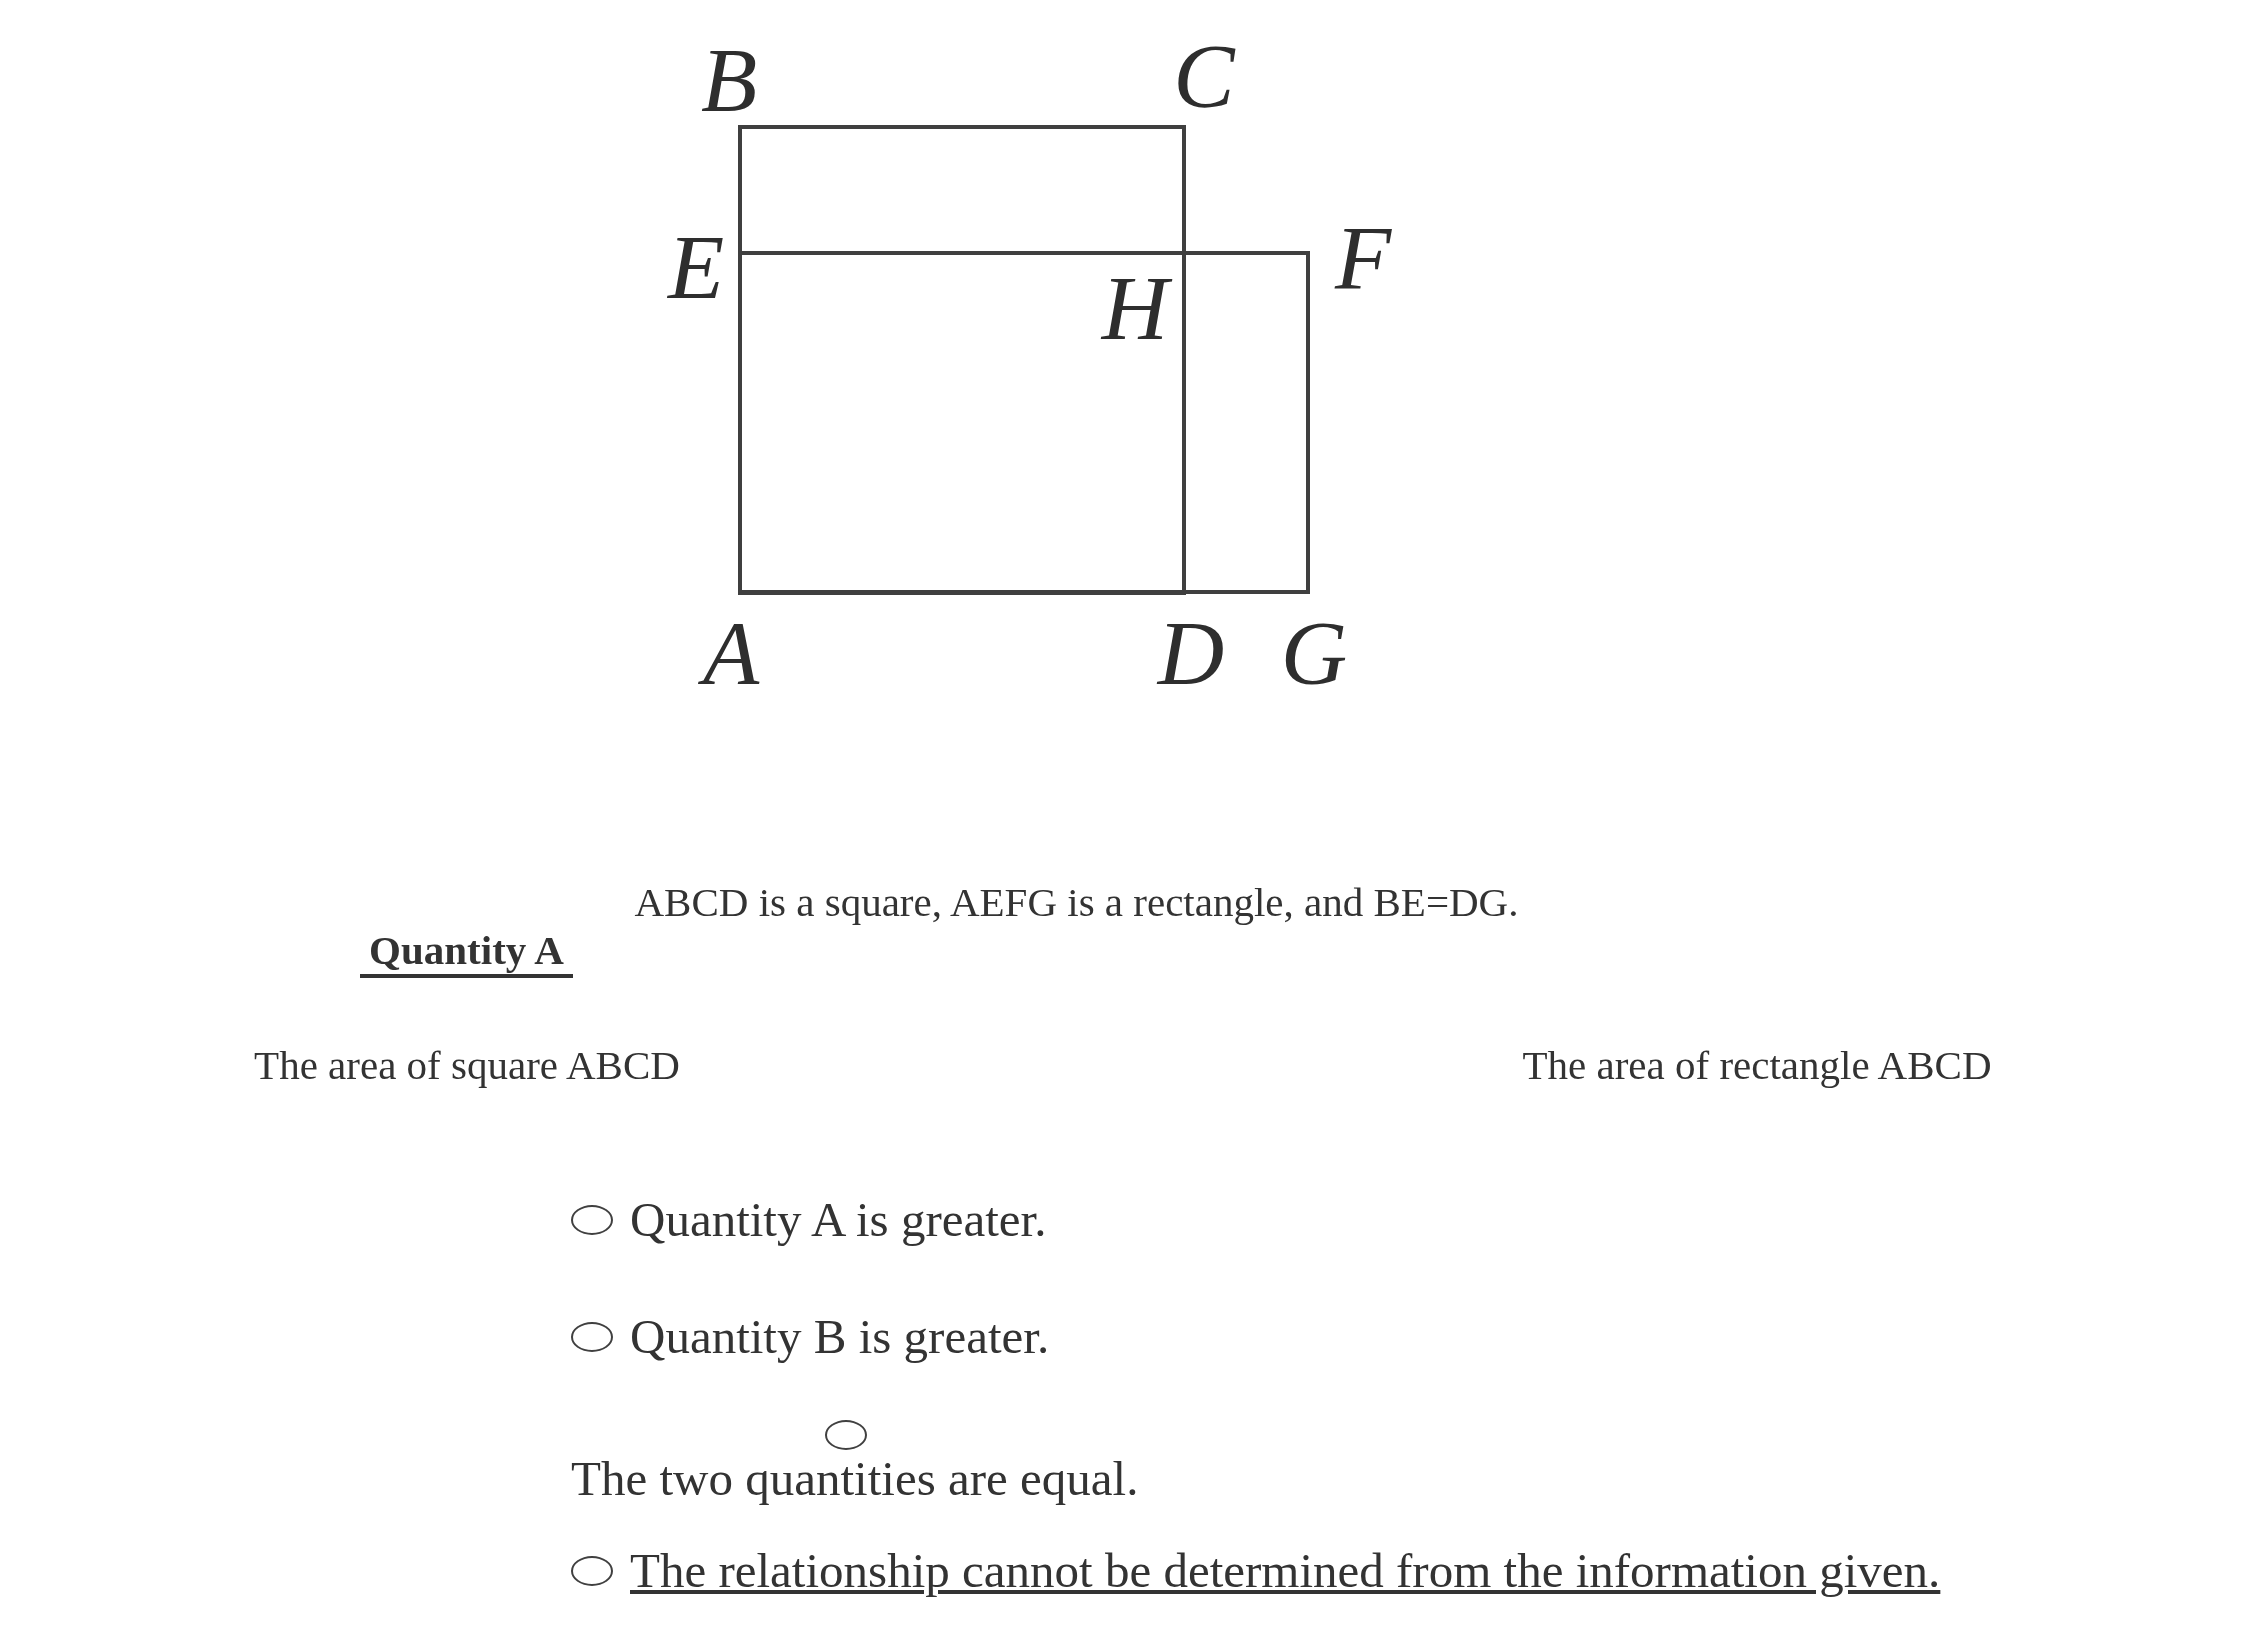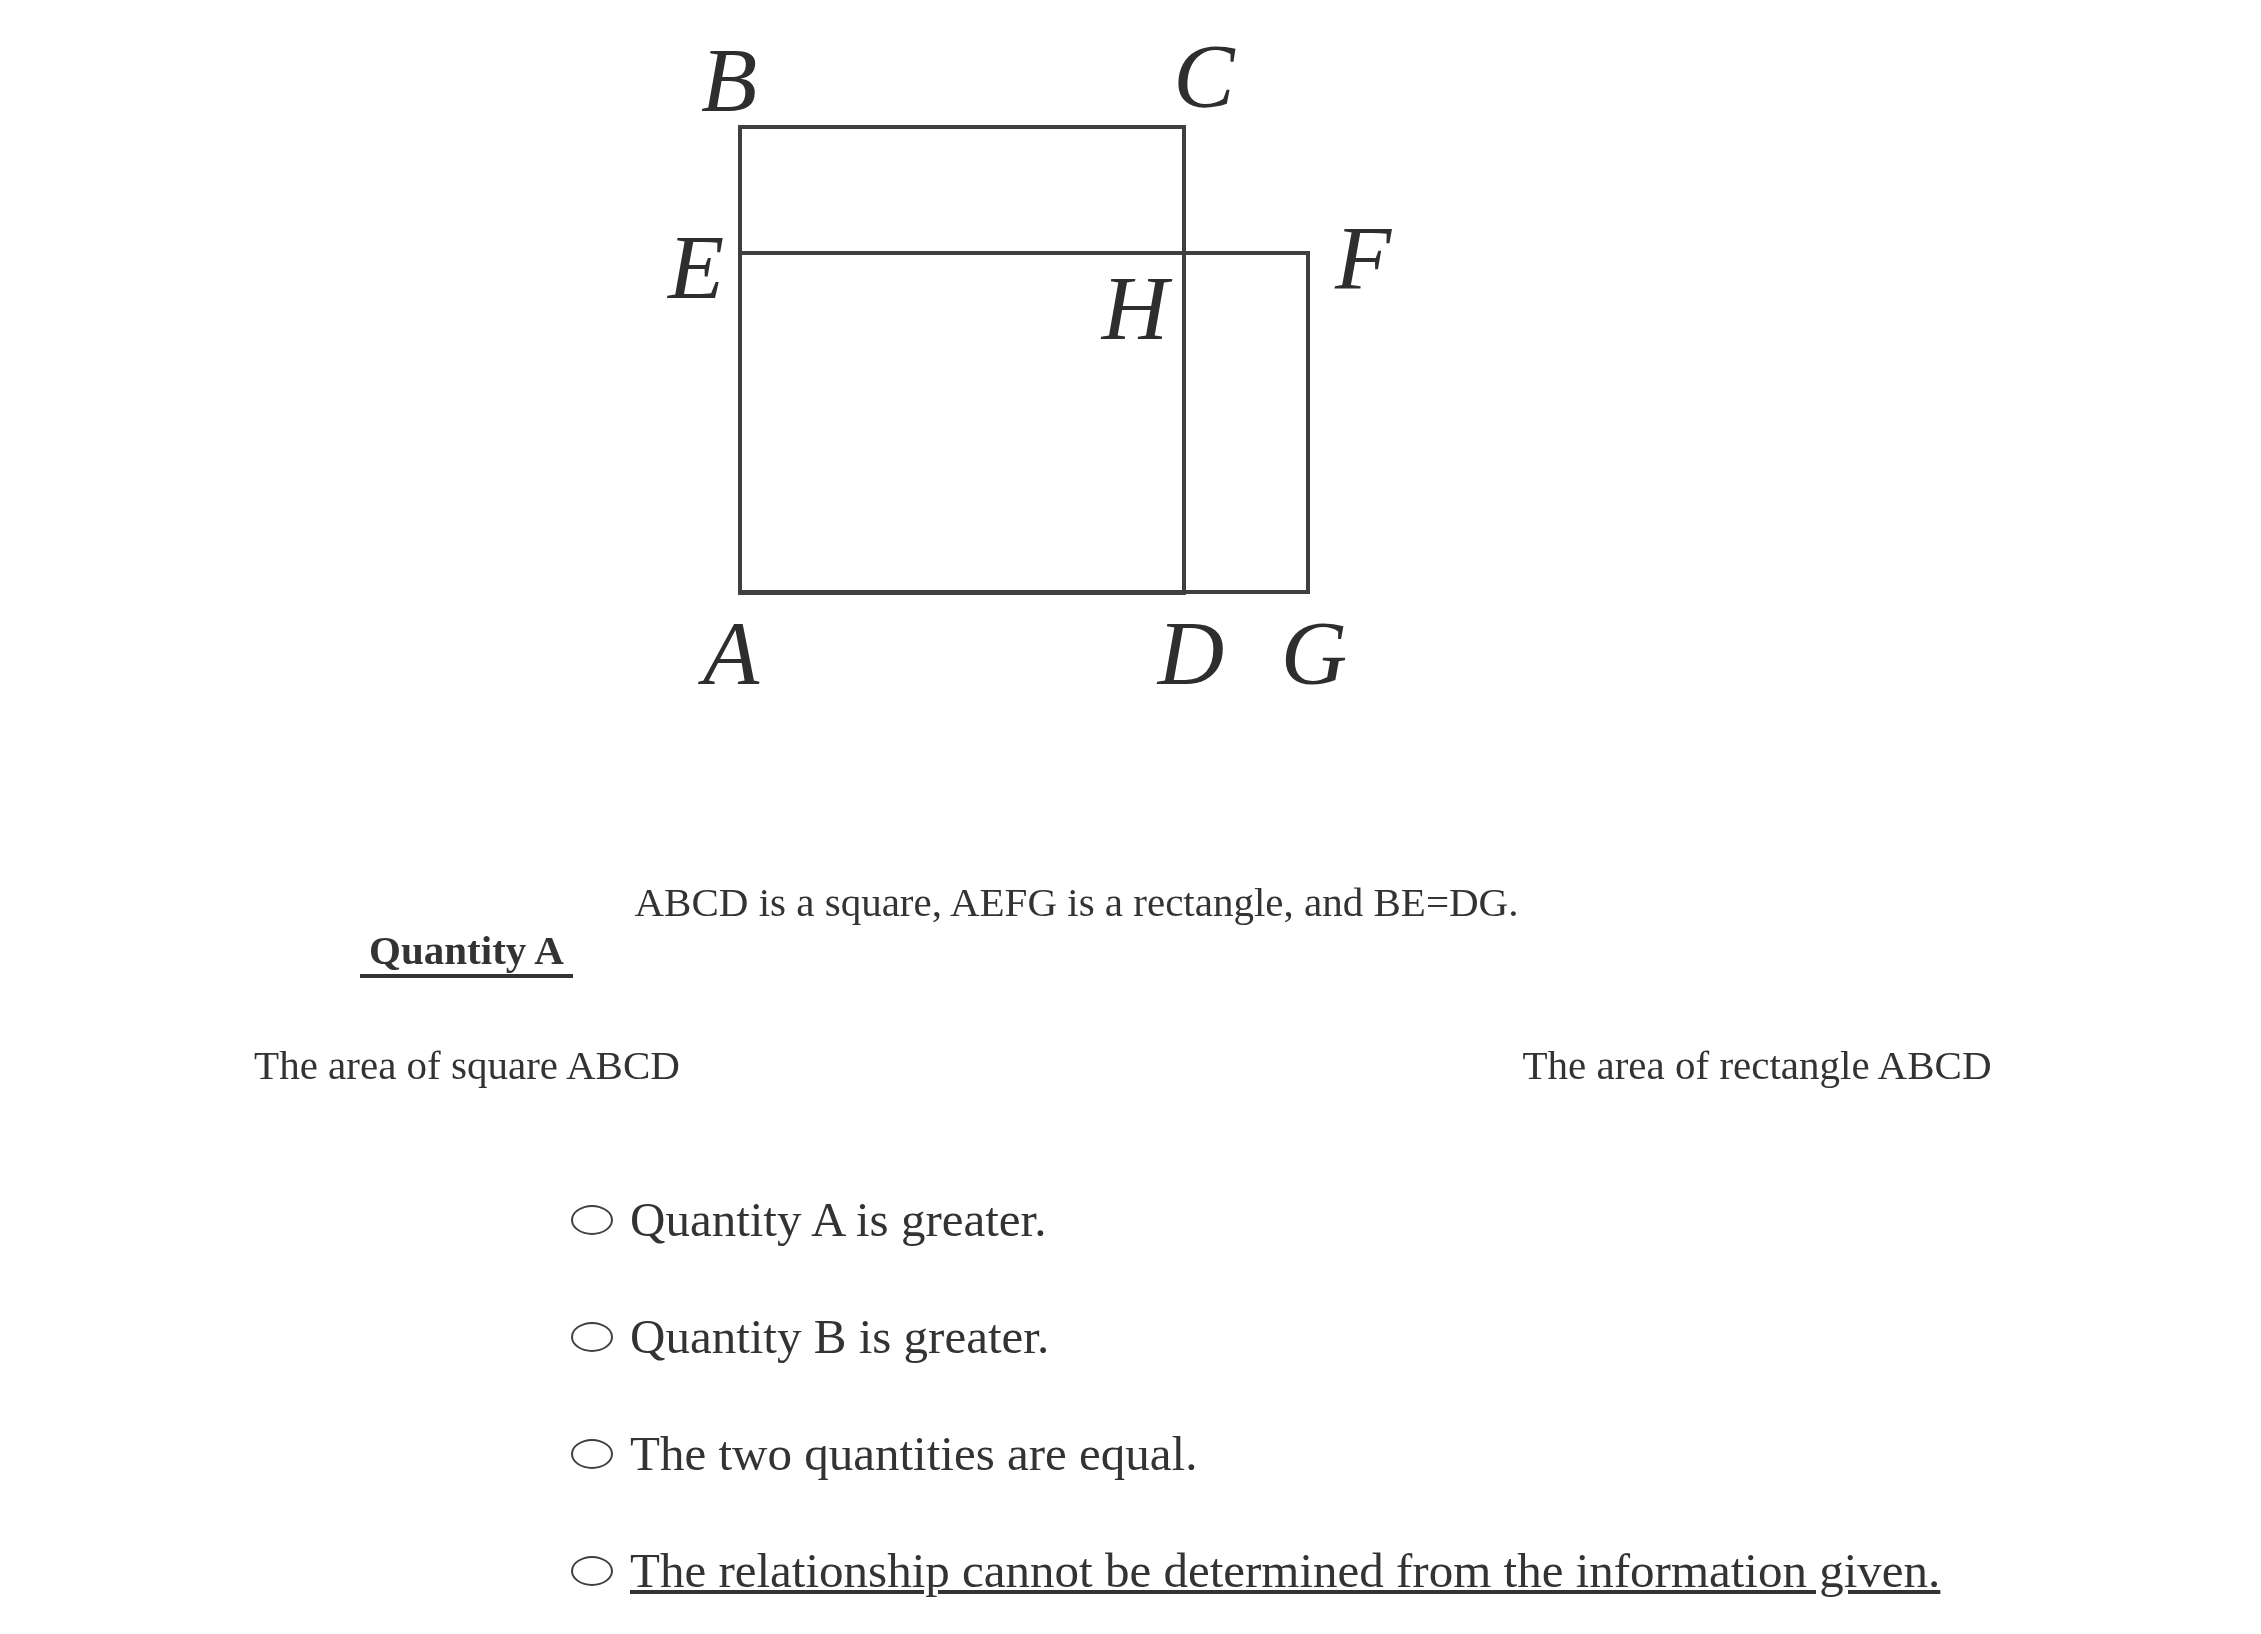--- a/index.html
+++ b/index.html
@@ -92,21 +92,21 @@
   .option-row {
     position: absolute;
     left: 571px;
     height: 68px;
     display: flex;
     align-items: center;
     cursor: default;
   }
   .opt-1 { top: 1186px; }
   .opt-2 { top: 1303px; }
-  .opt-3 { top: 1420px; }
+  .opt-3 { top: 1420px; flex-direction: column; }
   .opt-4 { top: 1537px; text-decoration: underline; }
 
   .radio-oval {
     box-sizing: border-box;
     width: 42px;
     height: 30px;
     border: 2.7px solid #404040;
     border-radius: 50%;
     background: transparent;
     flex: 0 0 auto;

